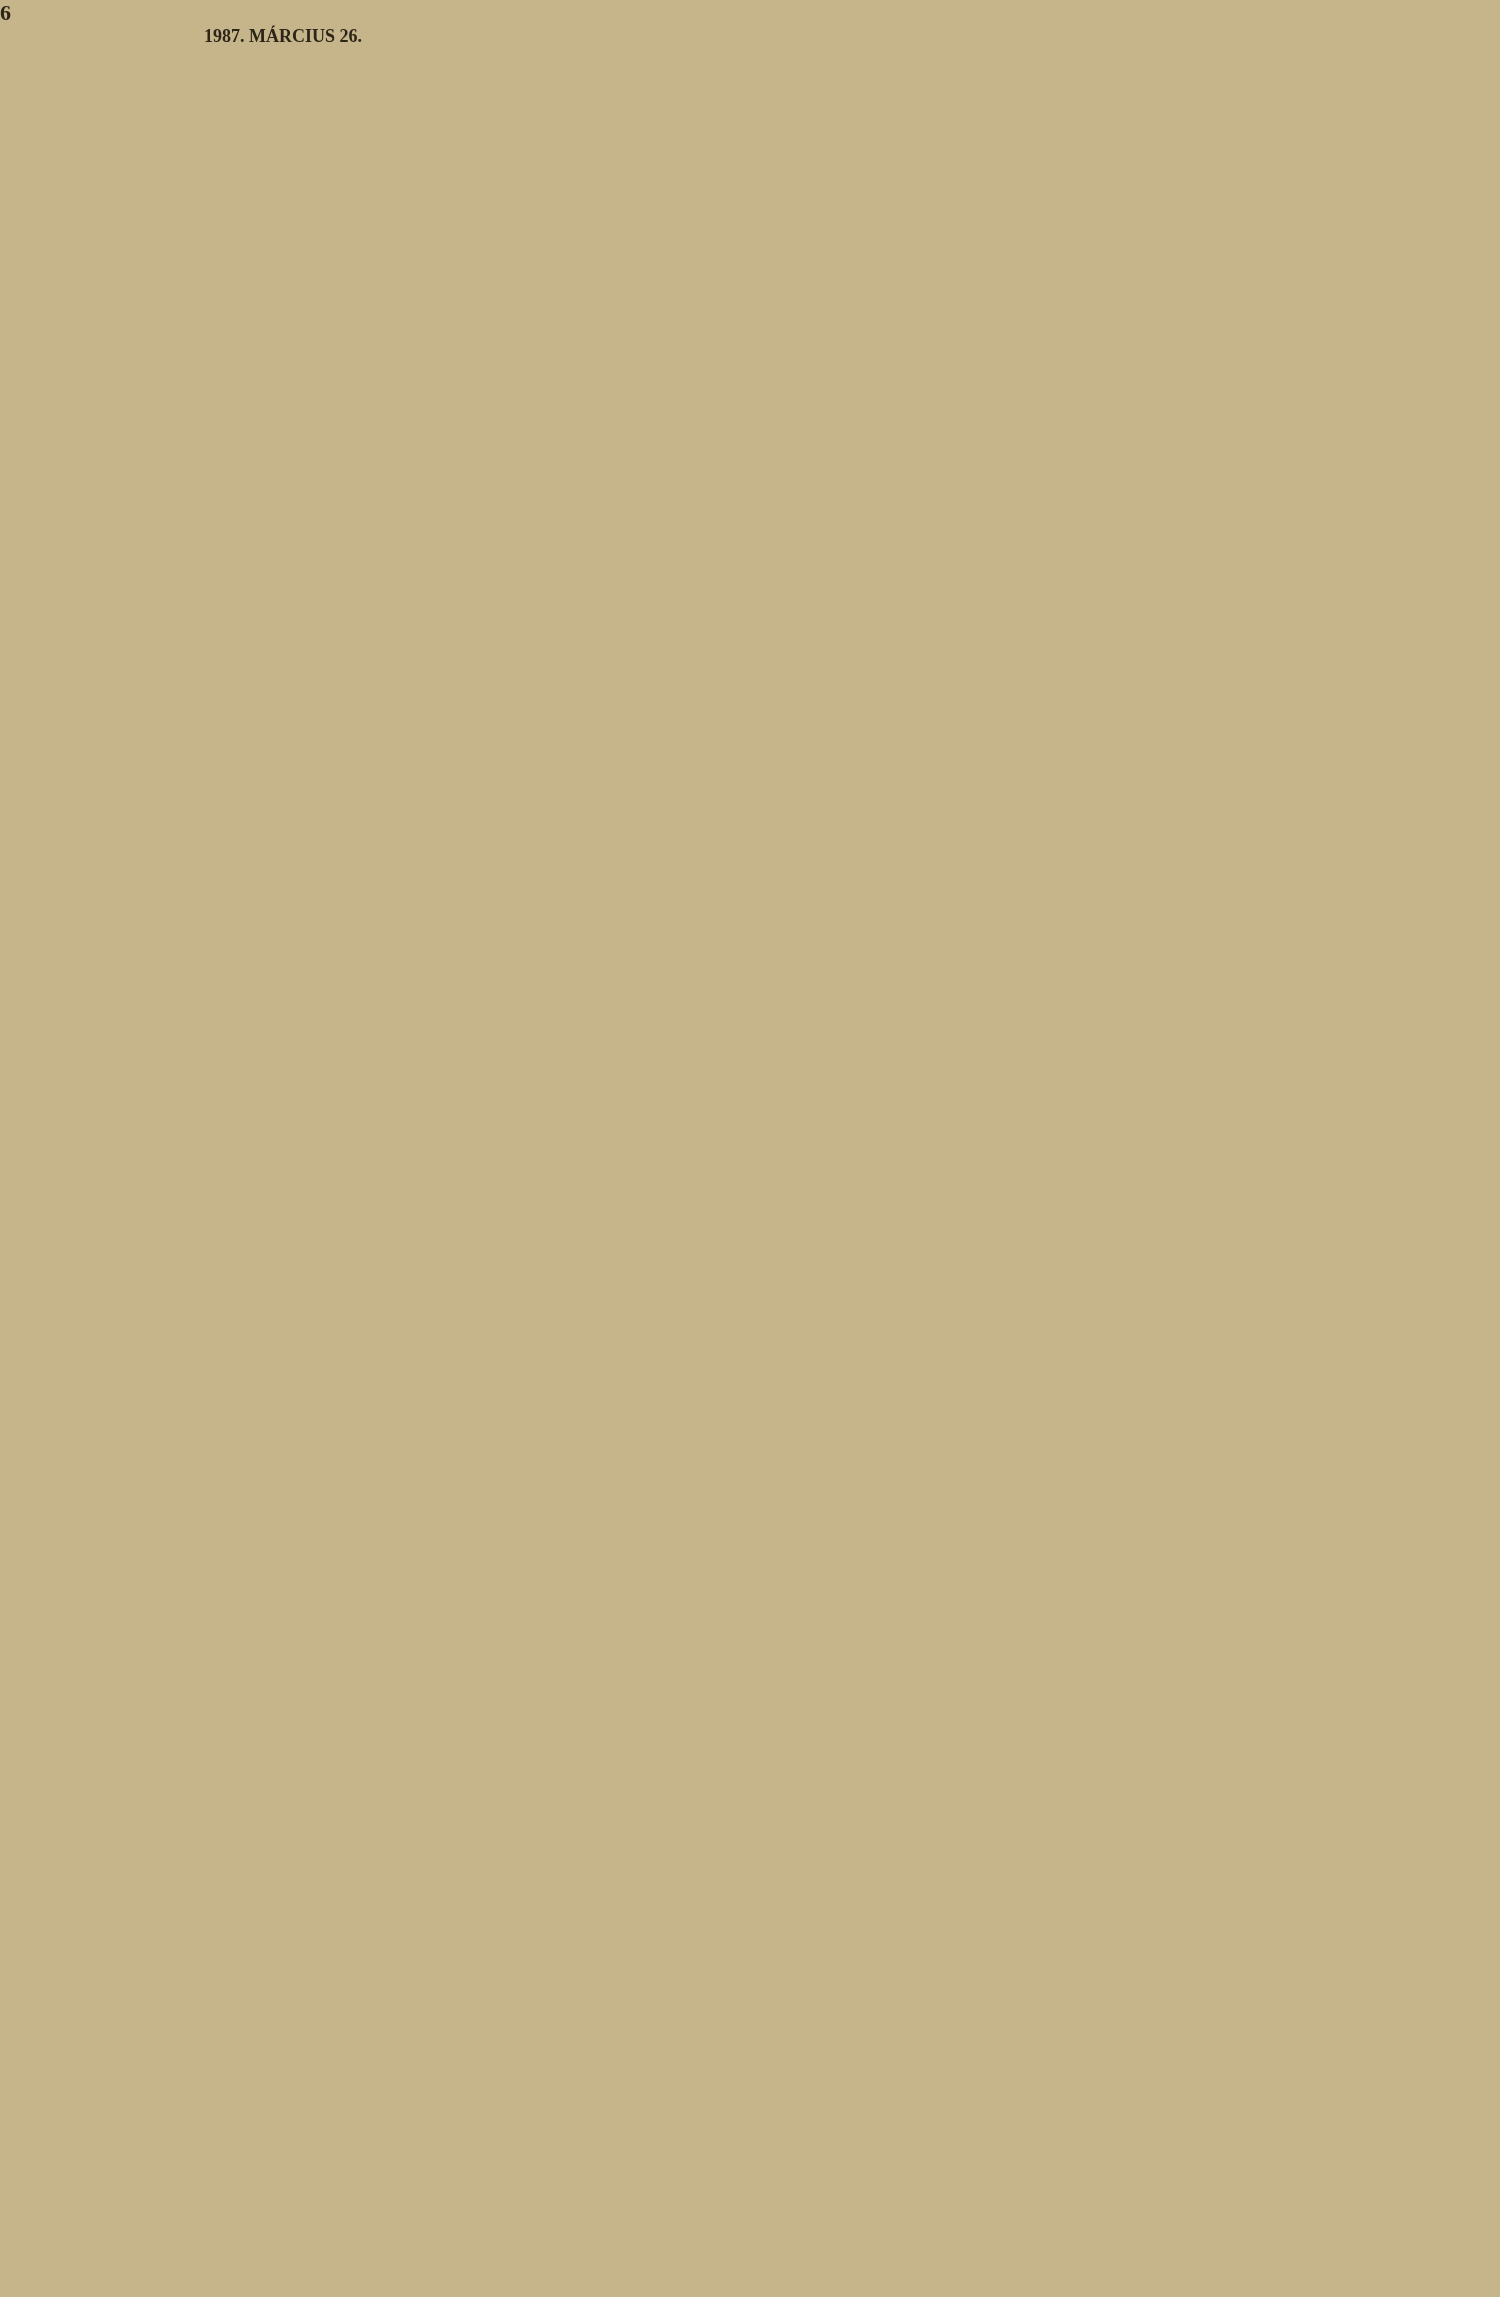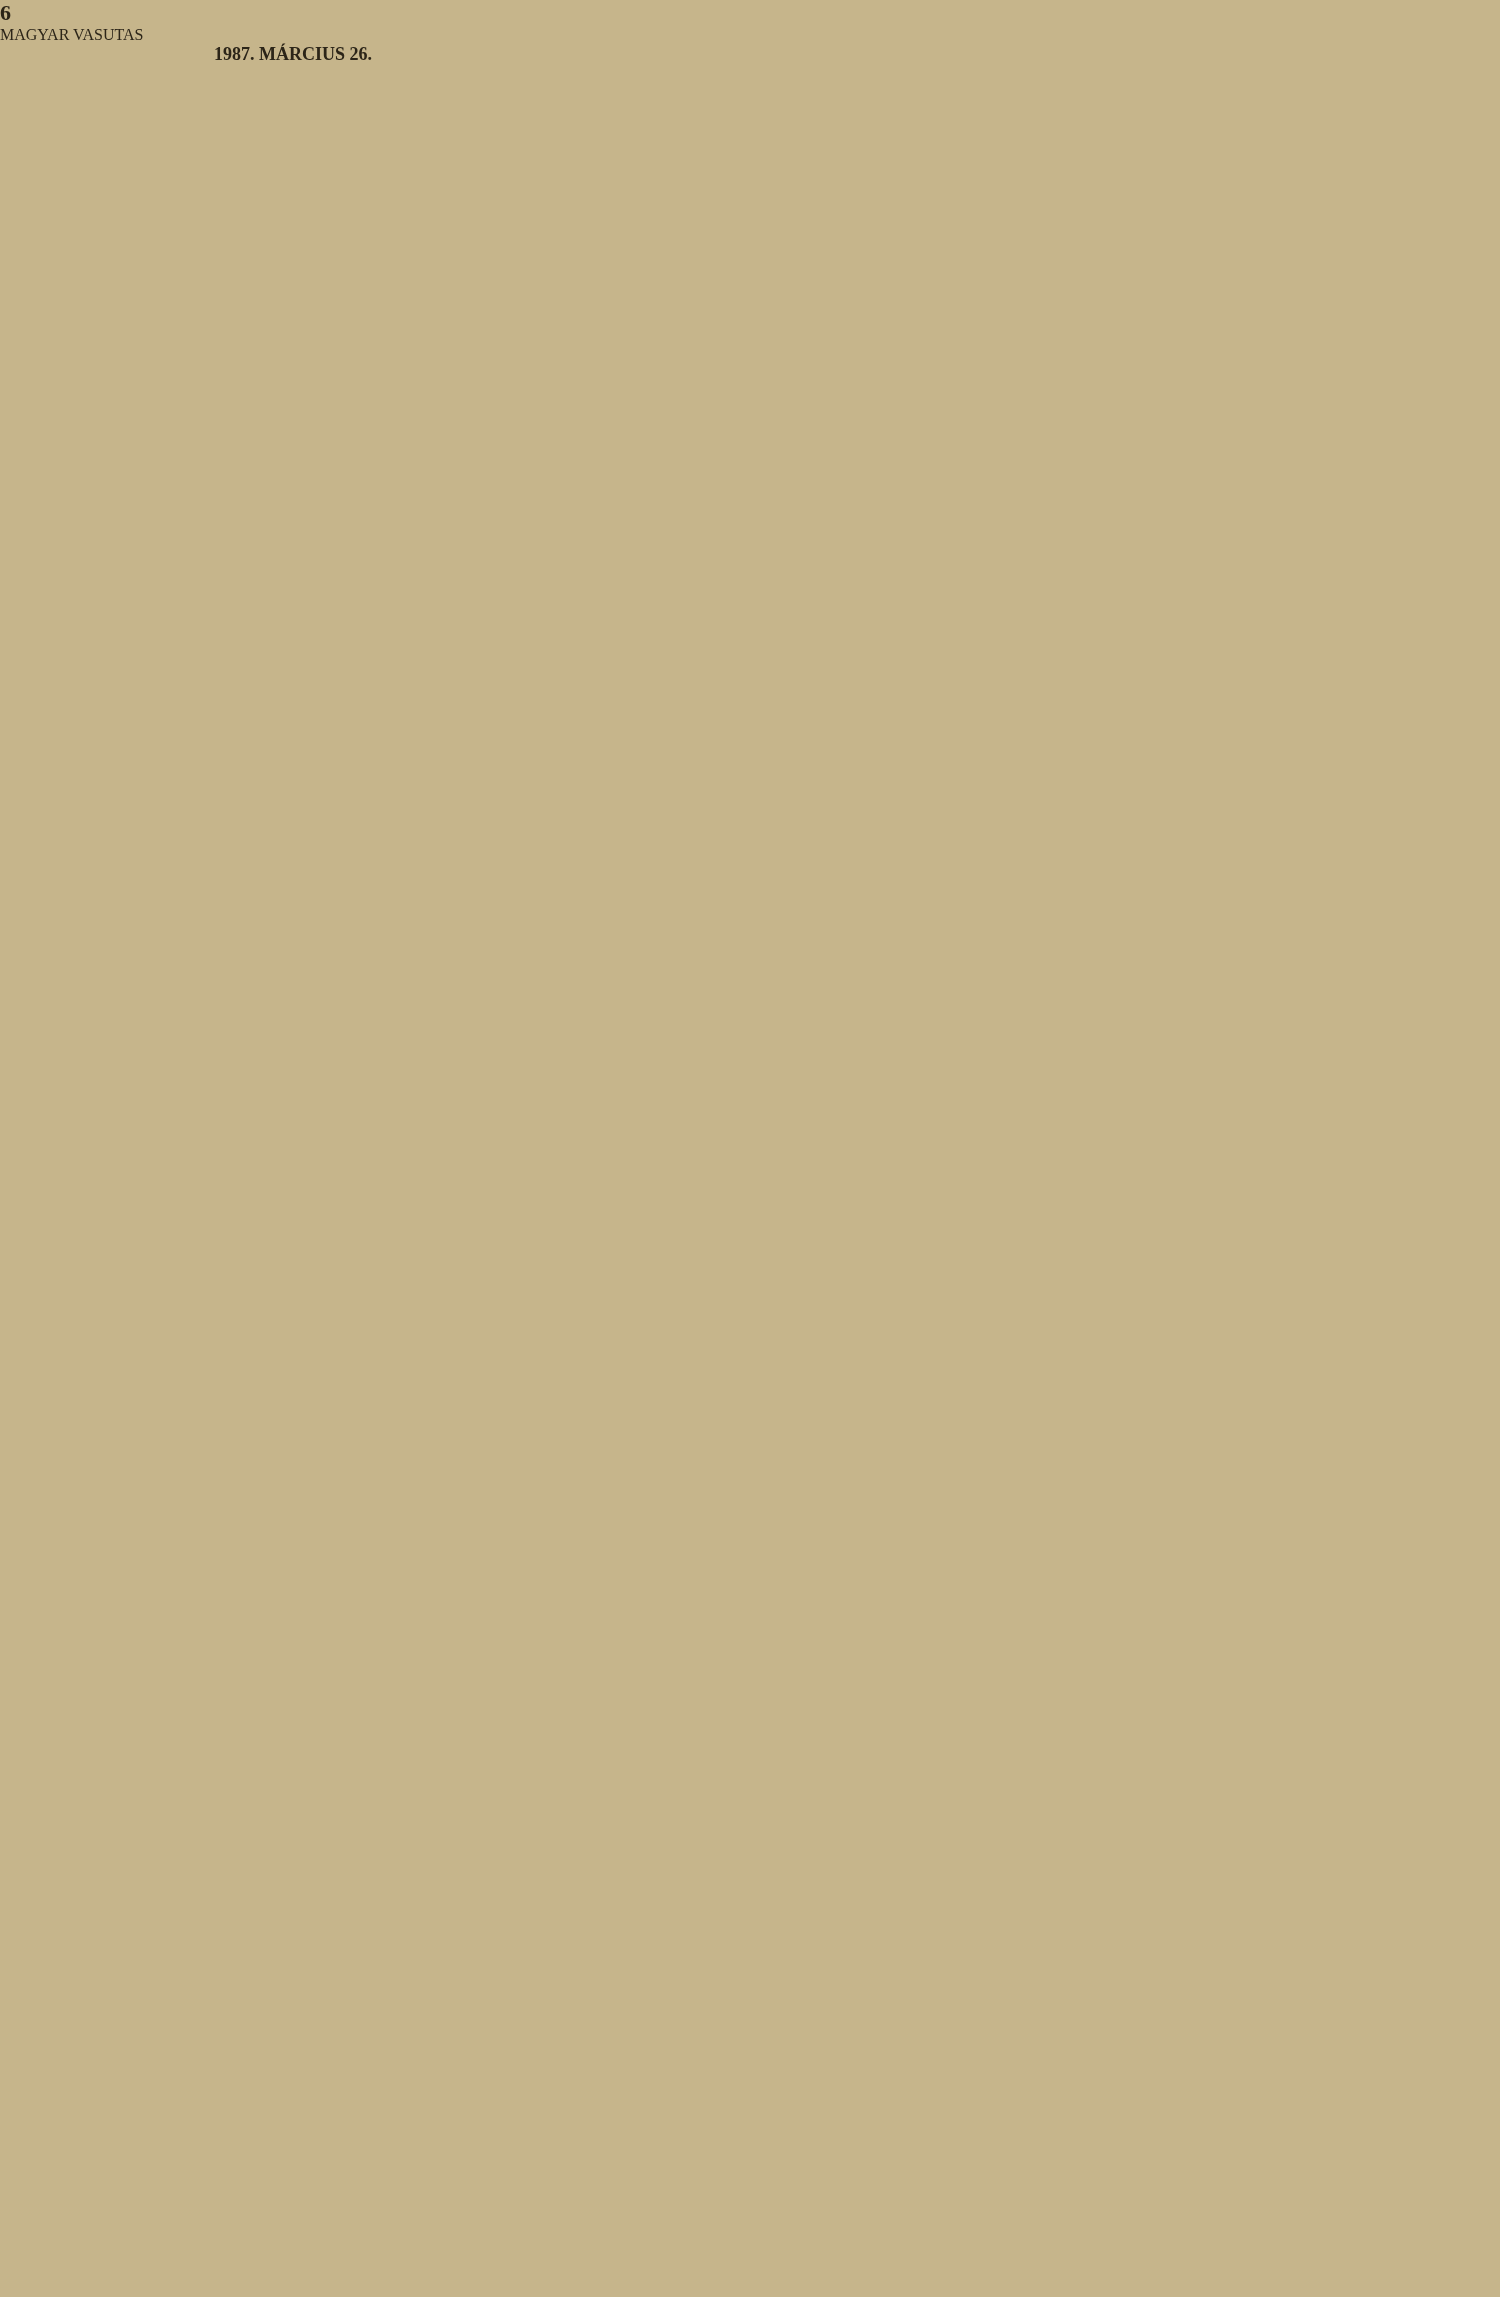--- a/index.html
+++ b/index.html
@@ -13,20 +13,19 @@
   .abs{position:absolute;}
   .rule{background:#3a3226;}
   .vrule{background:#8d7f5f;width:1px;}
   .masthead{font-weight:bold;letter-spacing:9px;font-size:21px;color:#3a3226;text-align:center;}
 </style>
 </head>
 <body>
 
 <div class="abs" style="left:0;top:0;width:1500px;height:90px;">
   <div class="abs" style="left:57px;top:40px;font-size:22px;font-weight:bold;">6</div>
-  <div class="abs masthead" style="left:0;top:44px;width:1500px;">MAGYAR VASUTAS</div>
-  <div class="abs" style="left:1100px;top:42px;width:362px;text-align:right;font-size:18px;font-weight:bold;margin-left:10px;">1987. MÁRCIUS 26.</div>
+  <div class="abs" style="left:1100px;top:42px;width:362px;text-align:right;font-size:18px;font-weight:bold;">1987. MÁRCIUS 26.</div>
   <div class="abs rule" style="left:57px;top:70px;width:1405px;height:1px;"></div>
   <div class="abs rule" style="left:57px;top:76px;width:1405px;height:3px;"></div>
 </div>
 
 <div class="abs vrule" style="left:527px;top:90px;height:2158px;"></div>
 <div class="abs vrule" style="left:1016px;top:90px;height:1570px;"></div>
 
 </body></html>

